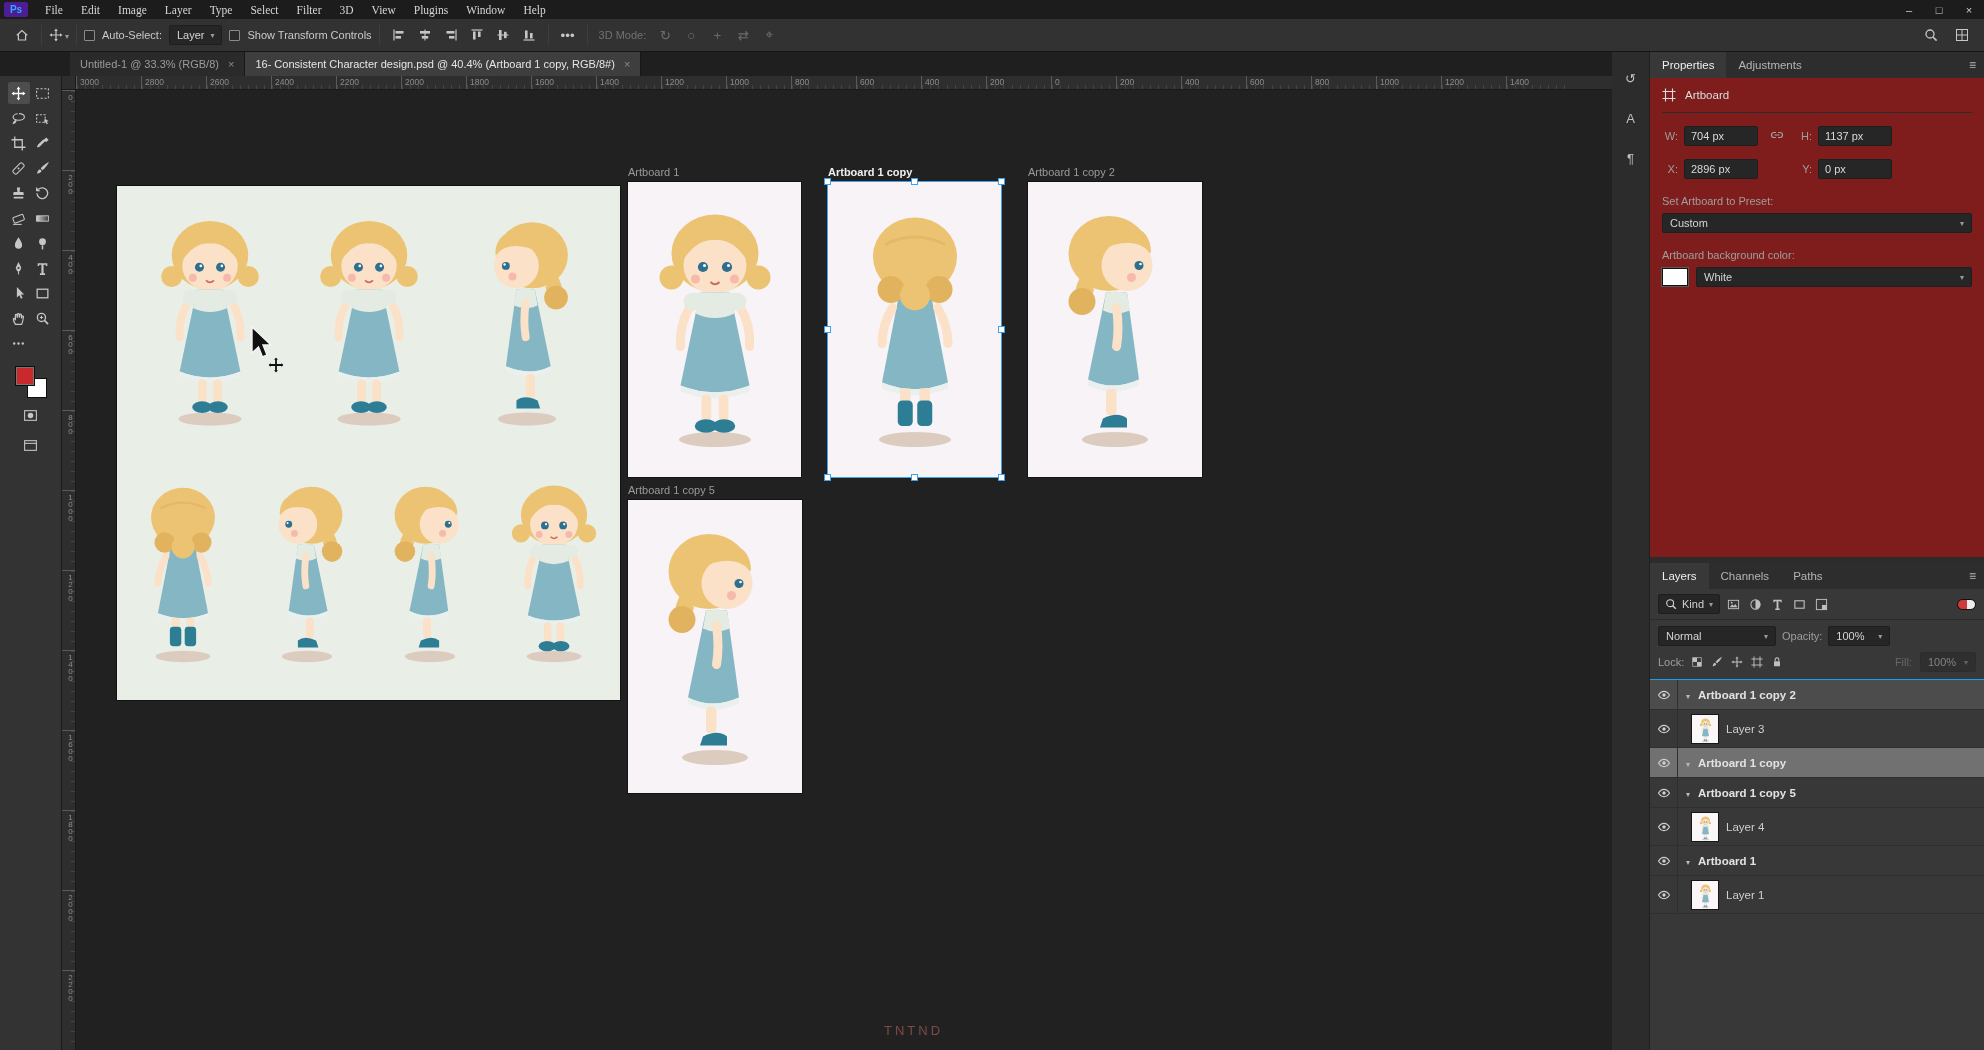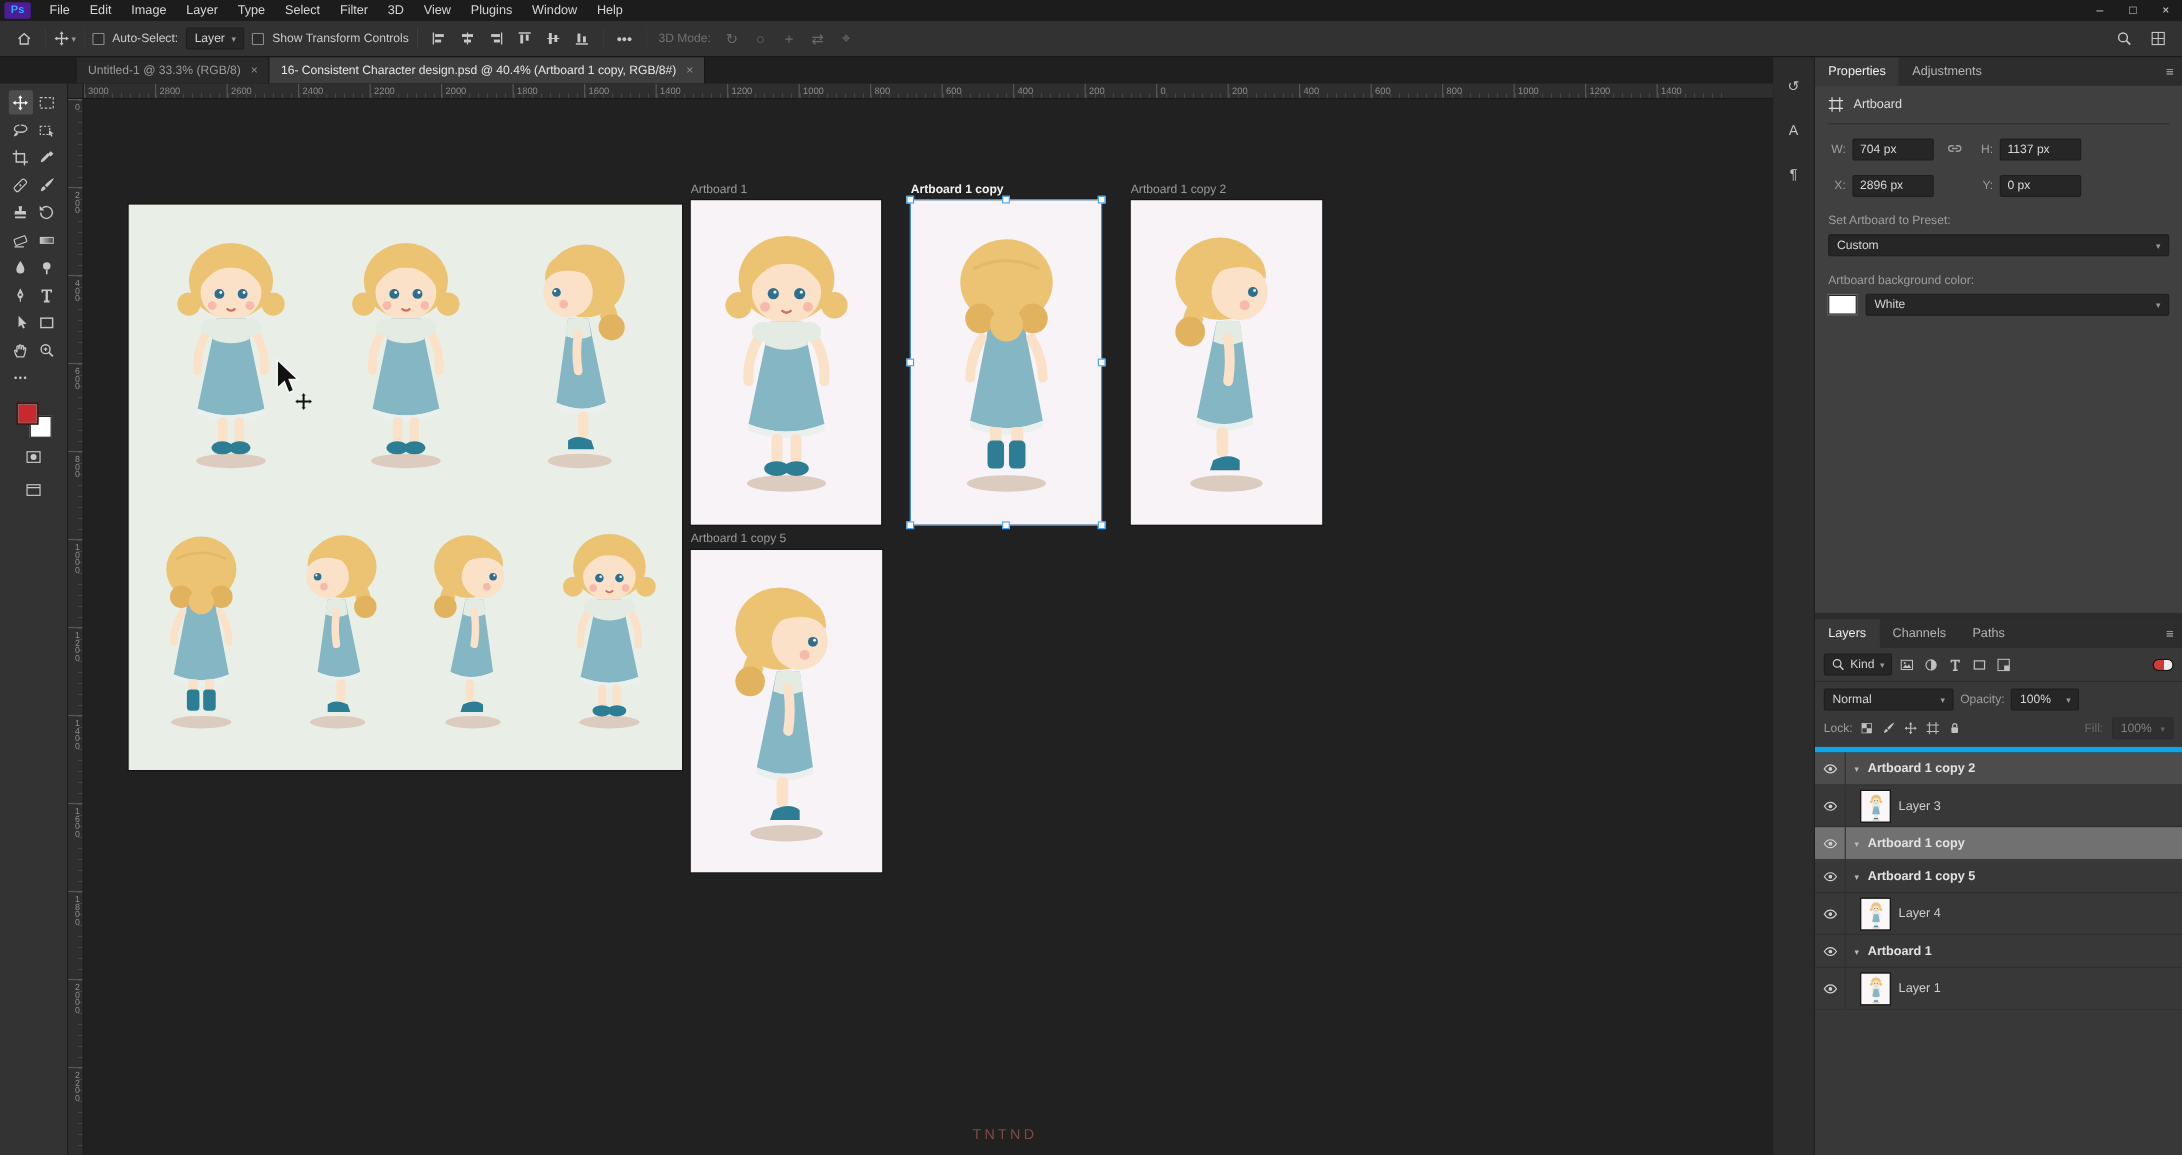--- a/index.html
+++ b/index.html
@@ -4,21 +4,21 @@
 <style>
   * { margin:0; padding:0; box-sizing:border-box; }
   html,body { background:#111; }
   body { font-family:"Liberation Sans","DejaVu Sans",sans-serif; font-size:11px; color:#ccc; }
   .app { position:relative; width:1984px; height:1050px; background:#242424; overflow:hidden; }
 
   
   .menubar { position:absolute; left:0; top:0; right:0; height:19px; background:#1c1c1c; display:flex; align-items:center; z-index:9; }
   .pslogo { width:24px; height:15px; margin:0 8px 0 4px; background:#4c1d95; color:#31a8ff; font-weight:bold; font-size:10px; display:flex; align-items:center; justify-content:center; border-radius:2px; }
   .menunav { display:flex; }
-  .menuitem { padding:0 9px; height:19px; display:flex; align-items:center; font-size:11.5px; color:#d6d6d6; }
+  .menuitem { padding:0 9px; height:19px; display:flex; align-items:center; font-size:11.5px; color:#d6d6d6;font-family:Liberation Serif, serif; }
   .wincontrols { margin-left:auto; display:flex; }
   .winbtn { width:30px; height:19px; display:flex; align-items:center; justify-content:center; color:#cfcfcf; font-size:11px; }
 
   
   .optionsbar { position:absolute; left:0; top:19px; right:0; height:33px; background:#323232; border-bottom:1px solid #161616; display:flex; align-items:center; padding:0 10px; gap:7px; z-index:8; }
   .obtn { background:none; border:none; color:#c6c6c6; width:24px; height:24px; display:flex; align-items:center; justify-content:center; border-radius:2px; }
   .sep { width:1px; height:20px; background:#252525; border-right:1px solid #3e3e3e; }
   .toolchip { display:flex; align-items:center; gap:2px; color:#c6c6c6; }
   .caret::after { content:"▾"; font-size:8px; color:#9a9a9a; }
   .cb { width:11px; height:11px; background:#2b2b2b; border:1px solid #8a8a8a; border-radius:1px; }
@@ -86,21 +86,21 @@
   .panelstrip { width:38px; border-right:1px solid #1f1f1f; display:flex; flex-direction:column; align-items:center; padding-top:14px; gap:16px; }
   .stripbtn { width:24px; height:24px; background:none; border:none; color:#c0c0c0; font-size:13px; display:flex; align-items:center; justify-content:center; }
   .panels { flex:1; display:flex; flex-direction:column; min-width:0; }
 
   .phead { height:26px; background:#2d2d2d; display:flex; align-items:center; }
   .ptabs { display:flex; height:26px; }
   .ptab { padding:0 12px; display:flex; align-items:center; font-size:11.5px; color:#b5b5b5; white-space:nowrap; }
   .ptab.active { background:#383838; color:#efefef; }
   .pmenu { margin-left:auto; padding-right:8px; color:#b5b5b5; background:none; border:none; font-size:12px; }
 
-  .props { height:505px; background:#404040; }
+  .props { height:505px; background:#7f1d1d; }
   .pbody { padding:10px 12px; }
   .objrow { display:flex; align-items:center; gap:9px; color:#dcdcdc; font-size:11.5px; padding-bottom:10px; border-bottom:1px solid #2c2c2c; }
   .trow { display:flex; align-items:center; gap:6px; margin-top:13px; }
   .flabel { color:#9e9e9e; width:16px; text-align:right; }
   .field { width:74px; height:20px; background:#262626; border:1px solid #1e1e1e; border-radius:2px; color:#d9d9d9; display:flex; align-items:center; padding:0 6px; }
   .chainbox { width:26px; display:flex; justify-content:center; color:#9e9e9e; background:none; border:none; }
   .plabel { color:#9e9e9e; margin:16px 0 6px; }
   .wide { width:100%; justify-content:space-between; }
   .bgrow { display:flex; align-items:center; gap:8px; margin-top:4px; }
   .swatchbox { width:26px; height:18px; background:var(--background_swatch,#fff); border:1px solid #111; box-shadow:0 0 0 1px #5a5a5a; }
@@ -110,21 +110,21 @@
   .filterrow { display:flex; align-items:center; gap:3px; padding:5px 8px; border-bottom:1px solid #2c2c2c; }
   .kindbox { display:flex; align-items:center; gap:5px; height:20px; background:#262626; border:1px solid #1e1e1e; border-radius:2px; padding:0 6px; color:#d0d0d0;justify-content:flex-end; }
   .kindbox::after { content:"▾"; font-size:8px; color:#9a9a9a; }
   .fbtn { width:20px; height:20px; background:none; border:none; color:#c0c0c0; display:flex; align-items:center; justify-content:center; }
   .fbtn svg { width:13px; height:13px; }
   .ftoggle { margin-left:auto; width:19px; height:11px; border-radius:6px; border:1px solid #101010; background:linear-gradient(90deg,#cf3b3b 0 52%,#ededed 52%); }
   .blendrow { display:flex; align-items:center; gap:6px; padding:6px 8px 3px; }
   .blenddd { width:118px; justify-content:space-between; }
   .greylab { color:#9e9e9e; }
   .opdd { width:62px; justify-content:space-between; }
-  .lockrow { display:flex; align-items:center; gap:4px; padding:3px 8px 7px; border-bottom:5px solid #0ea5e9; }
+  .lockrow { display:flex; align-items:center; gap:4px; padding:3px 8px 7px; border-bottom:1px solid #0ea5e9; }
   .lockbtn { width:18px; height:18px; background:none; border:none; color:#c0c0c0; display:flex; align-items:center; justify-content:center; }
   .lockbtn svg { width:12px; height:12px; }
   .dim { opacity:.45; }
   .filldd { width:56px; justify-content:space-between; margin-left:4px; }
   .lockrow .greylab.right { margin-left:auto; }
 
   .layerlist { flex:1; overflow:hidden; }
   .lrow { display:flex; align-items:center; height:38px; border-bottom:1px solid #2f2f2f; color:#cfcfcf; font-size:11.5px; }
   .lrow.artboard-row { height:30px; }
   .eyebox { width:28px; align-self:stretch; display:flex; align-items:center; justify-content:center; border-right:1px solid #2f2f2f; background:none; border-top:none; border-left:none; border-bottom:none; color:#d0d0d0; }

